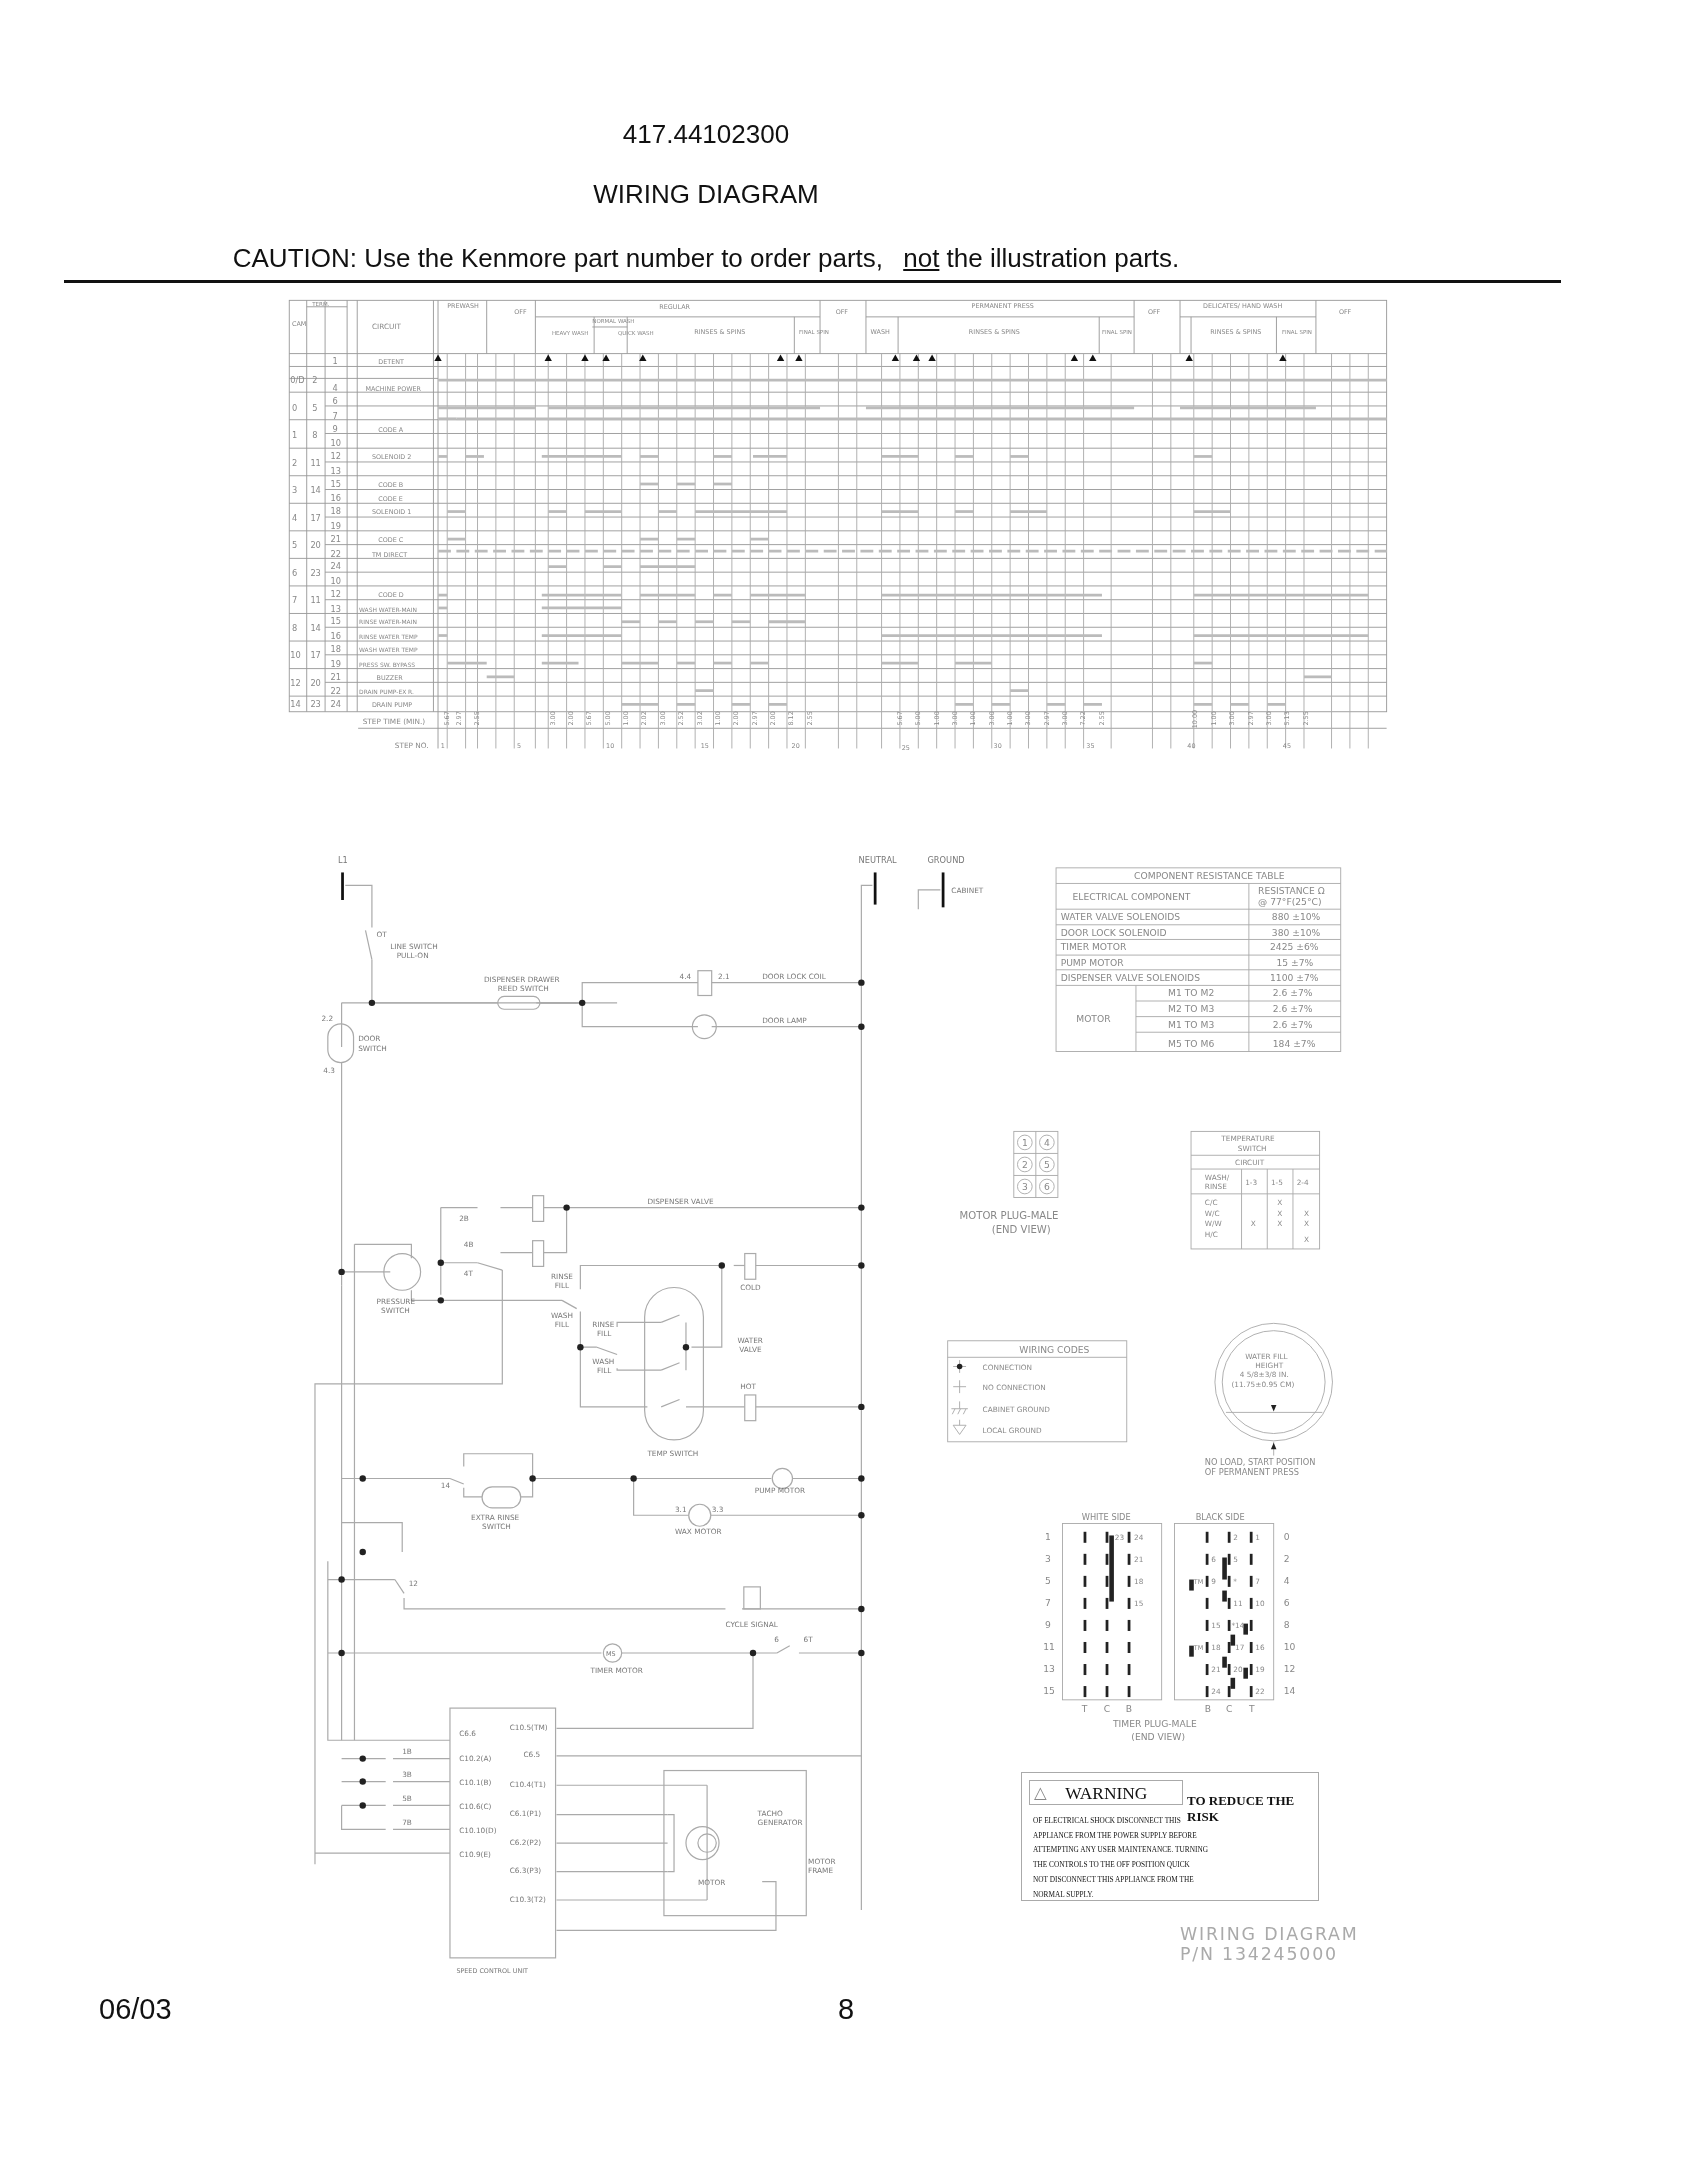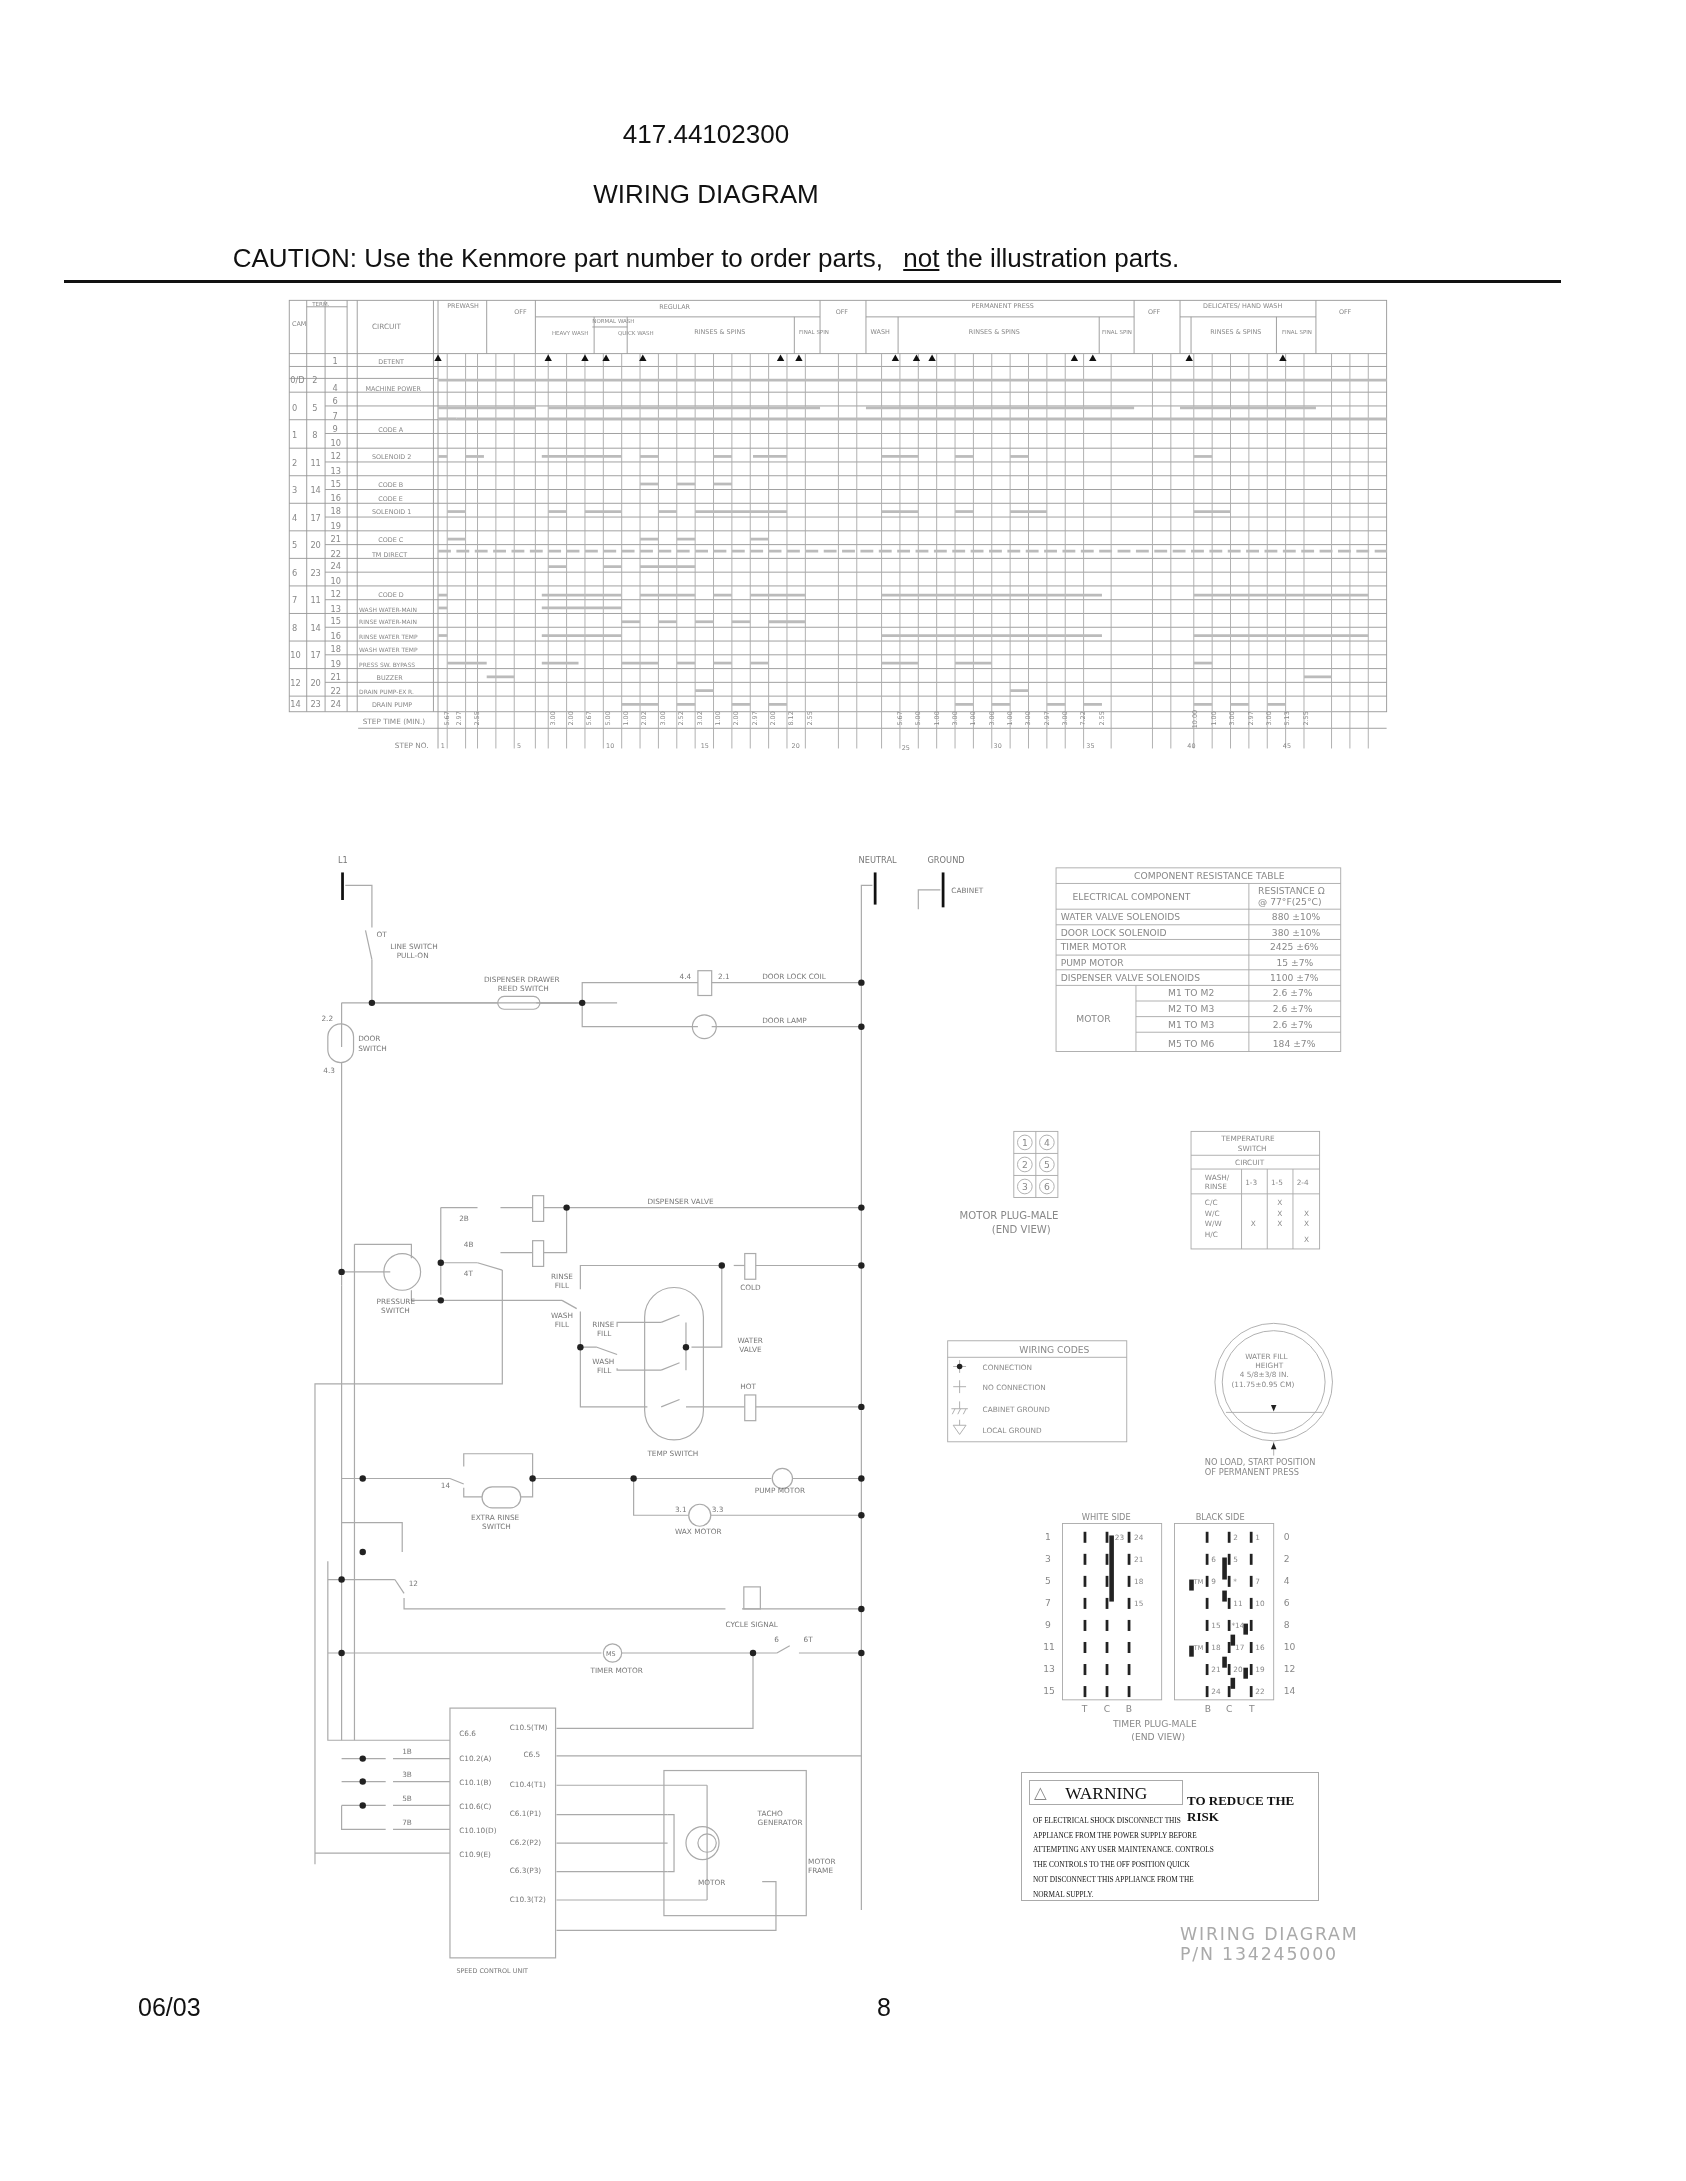--- a/index.html
+++ b/index.html
@@ -4,21 +4,21 @@
 <style>
   html, body { margin:0; padding:0; background:#ffffff; }
   body { width:1686px; height:2182px; position:relative; overflow:hidden; font-family:"Liberation Sans", sans-serif; color:#111; }
   .hdr { position:absolute; left:0; width:1412px; text-align:center; font-family:"Liberation Sans", sans-serif; color:#111; }
   .model { top:119px; font-size:26px; }
   .title { top:179px; font-size:26px; }
   .caution { top:243px; font-size:26px; }
   .caution u { text-decoration:underline;margin-left:13px; }
   .rule { position:absolute; left:64px; top:280px; width:1497px; height:2.8px; background:#111; }
   .cad { font-family:"DejaVu Sans", sans-serif; fill:#777; font-size:9px; }
-  .foot { position:absolute; top:1993px; font-size:25px;margin-left:39px; }
+  .foot { position:absolute; top:1993px; font-size:29px; }
   .foot-date { left:99px; }
   .foot-page { left:838px; }
   svg { position:absolute; left:0; top:0; }
   .tbl-text { font-family:"DejaVu Sans", sans-serif; font-size:10px; fill:#888; }
   .warn-box { position:absolute; left:1021px; top:1772px; width:296px; height:127px; border:0.9px solid #aaa; background:#fff; }
   .warn-head { position:absolute; left:7.3px; top:7.3px; width:152px; height:23px; border:0.9px solid #aaa; }
   .warn-tri { position:absolute; left:3.7px; top:1.8px; font-size:16.5px; color:#888; }
   .warn-title { position:absolute; left:35px; top:1.8px; font-family:"Liberation Serif", serif; font-weight:normal; font-size:17.4px; color:#111; }
   .warn-lead { position:absolute; left:165px; top:20px; font-family:"Liberation Serif", serif; font-weight:bold; font-size:13px; color:#111; }
   .warn-body { position:absolute; left:11px; top:41px; font-family:"Liberation Serif", serif; font-weight:normal; font-size:7.3px; line-height:14.7px; color:#111; }
@@ -909,21 +909,21 @@
 
 <div class="warn-box">
   <div class="warn-head">
     <span class="warn-tri">△</span>
     <span class="warn-title">WARNING</span>
   </div>
   <div class="warn-lead">TO REDUCE THE RISK</div>
   <div class="warn-body">
     <div>OF ELECTRICAL SHOCK DISCONNECT THIS</div>
     <div>APPLIANCE FROM THE POWER SUPPLY BEFORE</div>
-    <div>ATTEMPTING ANY USER MAINTENANCE. CONTROLS</div>
+    <div>ATTEMPTING ANY USER MAINTENANCE. TURNING</div>
     <div>THE CONTROLS TO THE OFF POSITION QUICK</div>
     <div>NOT DISCONNECT THIS APPLIANCE FROM THE</div>
     <div>NORMAL SUPPLY.</div>
   </div>
 </div>
 
 <div class="pn">
   <div>WIRING DIAGRAM</div>
   <div>P/N 134245000</div>
 </div>

